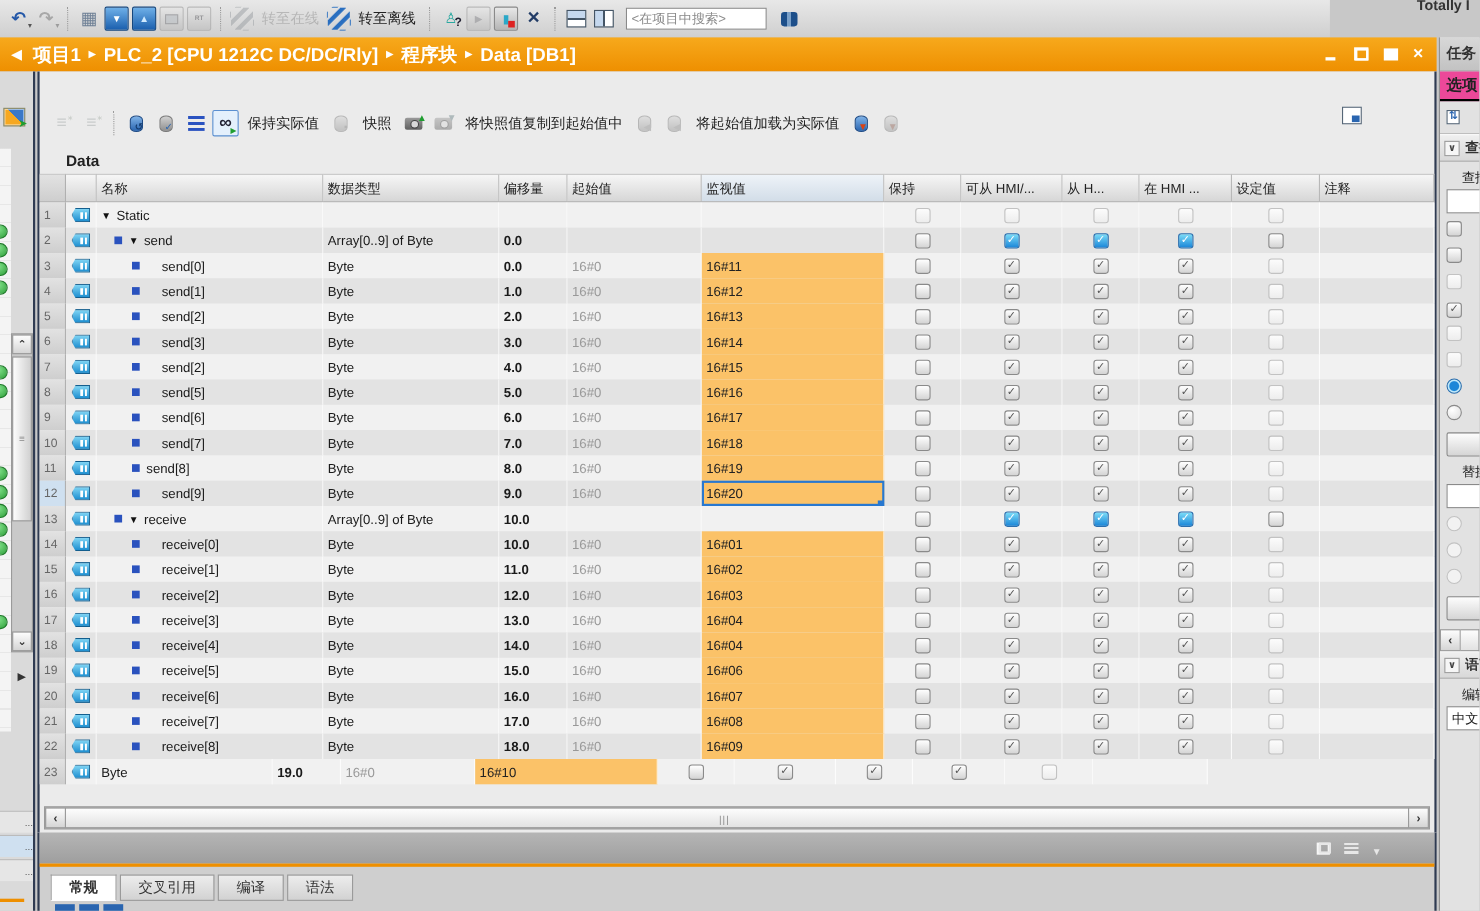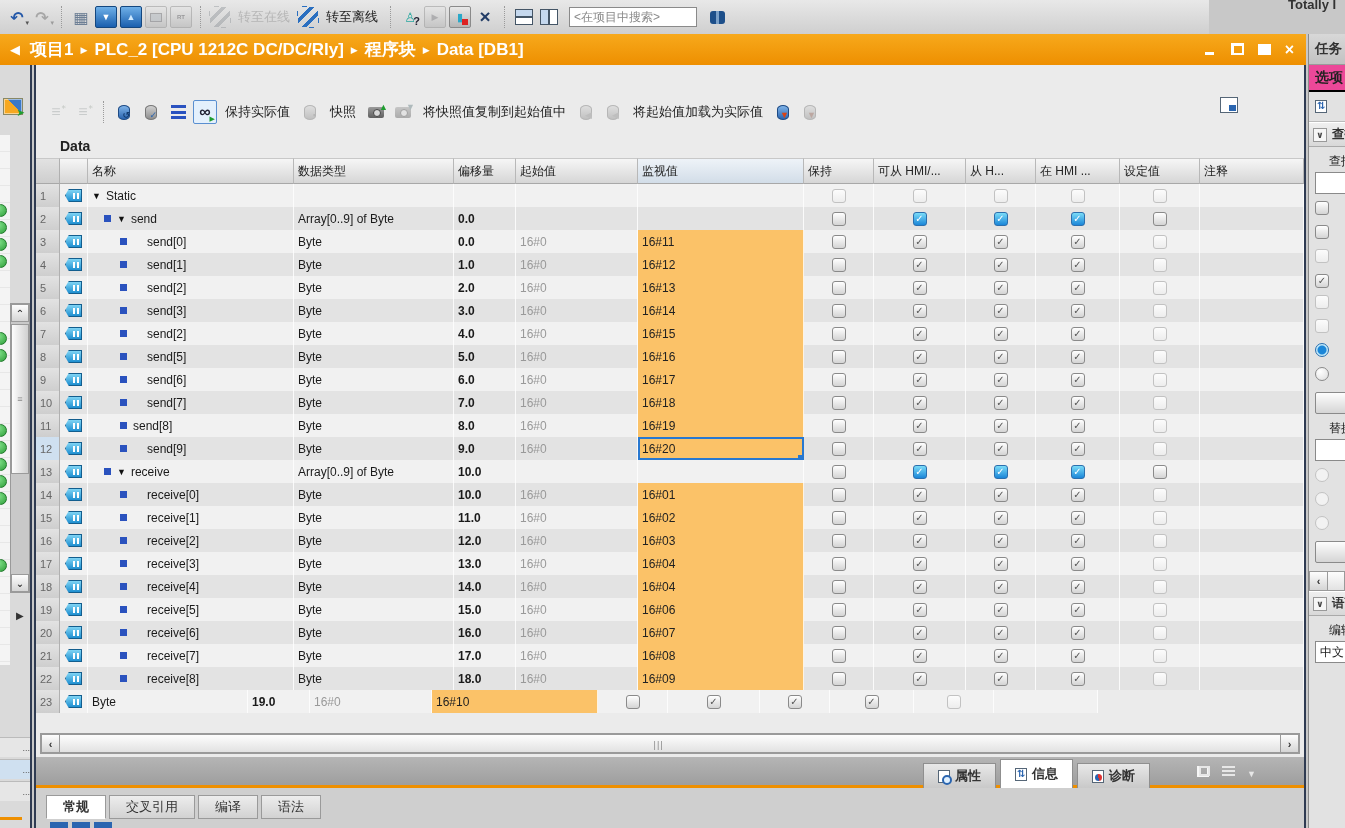--- a/index.html
+++ b/index.html
@@ -1068,34 +1068,20 @@
     <div class="sbtn">‹</div>
     <div id="h-track">
       <div id="h-grip">|||</div>
     </div>
     <div class="sbtn">›</div>
   </div>
 </div>
 
 <div id="inspector">
   <div id="insp-bar">
-    <div id="insp-tabs">
-        <div class="insp-tab">
-          <span class="mini-doc icon-prop"></span>
-          <span>属性</span>
-        </div>
-        <div class="insp-tab active">
-          <span class="mini-doc icon-info"></span>
-          <span>信息</span>
-        </div>
-        <div class="insp-tab">
-          <span class="mini-doc icon-diag"></span>
-          <span>诊断</span>
-        </div>
-      </div>
     <div id="insp-icons">
       <span class="wicon wi-rest"></span>
       <span class="wicon wi-list"></span>
       <span class="wicon wi-tri"></span>
     </div>
   </div>
   <div id="subtabs">
       <div class="subtab active">常规</div>
       <div class="subtab">交叉引用</div>
       <div class="subtab">编译</div>

